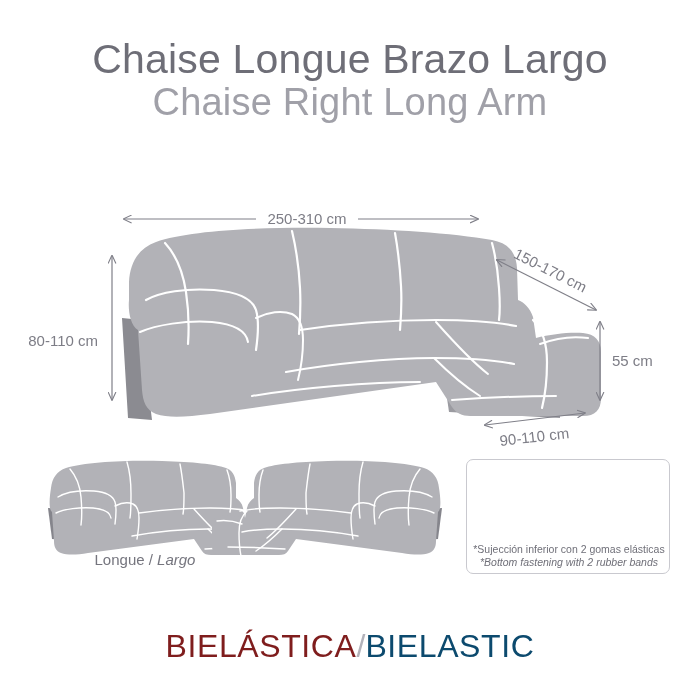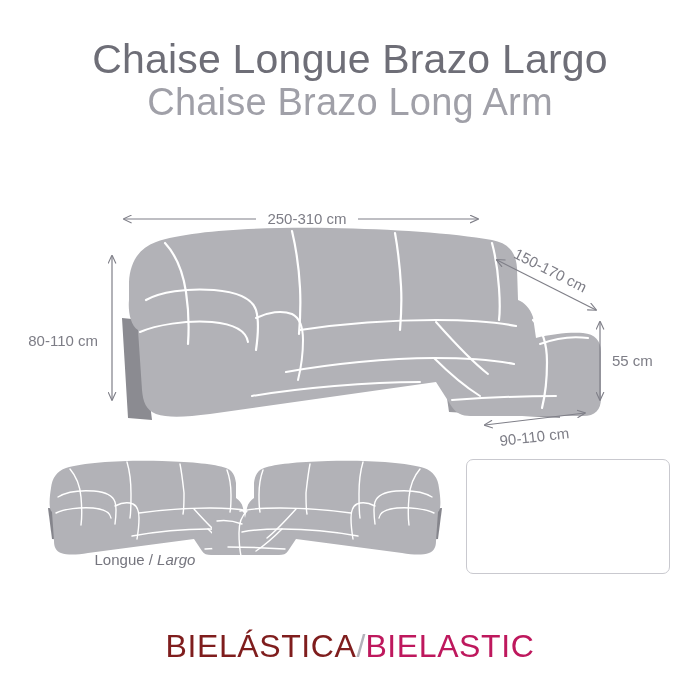--- a/index.html
+++ b/index.html
@@ -65,21 +65,21 @@
   }
   .footer-sep {
     font-size: 32px;
     font-weight: 300;
     color: #b2b2ba;
   }
   .footer-en {
     font-size: 32px;
     font-weight: 300;
     letter-spacing: 0.6px;
-    color: #be185d;
+    color: #0c4a6e;
     margin-top: 11px;
   }
 
   
   .stage {
     position: absolute;
     left: 0;
     top: 0;
     width: 700px;
     height: 700px;
@@ -130,21 +130,21 @@
     white-space: nowrap;
   }
 </style>
 </head>
 <body>
 
 <div id="sheet">
 
   <div class="title-block">
     <div class="title-es">Chaise Longue Brazo Largo</div>
-    <div class="title-en">Chaise Brazo Long Arm</div>
+    <div class="title-en">Chaise Right Long Arm</div>
   </div>
 
   <svg class="stage" viewBox="0 0 700 700">
     <defs>
       <marker id="arrHead" markerWidth="9" markerHeight="9" refX="8" refY="4.5" orient="auto" markerUnits="userSpaceOnUse">
         <path d="M0,0.6 L8.6,4.5 L0,8.4" fill="none" stroke="#7f7f88" stroke-width="1.1"></path>
       </marker>
       <marker id="arrTail" markerWidth="9" markerHeight="9" refX="1" refY="4.5" orient="auto" markerUnits="userSpaceOnUse">
         <path d="M8.6,0.6 L0,4.5 L8.6,8.4" fill="none" stroke="#7f7f88" stroke-width="1.1"></path>
       </marker>
@@ -327,20 +327,22 @@
         <rect x="491" y="526" width="6" height="6" rx="1"></rect>
         <rect x="591" y="472" width="6" height="6" rx="1"></rect>
         <rect x="644" y="472" width="6" height="6" rx="1"></rect>
         <rect x="644" y="526" width="6" height="6" rx="1"></rect>
       </g>
     </g>
   </svg>
 
   <div class="note-box"></div>
   <div class="note-lines">
+    <div class="note-l1">*Sujección inferior con 2 gomas elásticas</div>
+    <div class="note-l2">*Bottom fastening with 2 rubber bands</div>
   </div>
 
   <div class="variant-caption" id="cap-right">
     <span>Longue</span><span> / </span><span class="it">Largo</span>
   </div>
 
   <div class="footer-block">
     <span class="footer-es">BIELÁSTICA</span><span class="footer-sep">/</span><span class="footer-en">BIELASTIC</span>
   </div>
 

